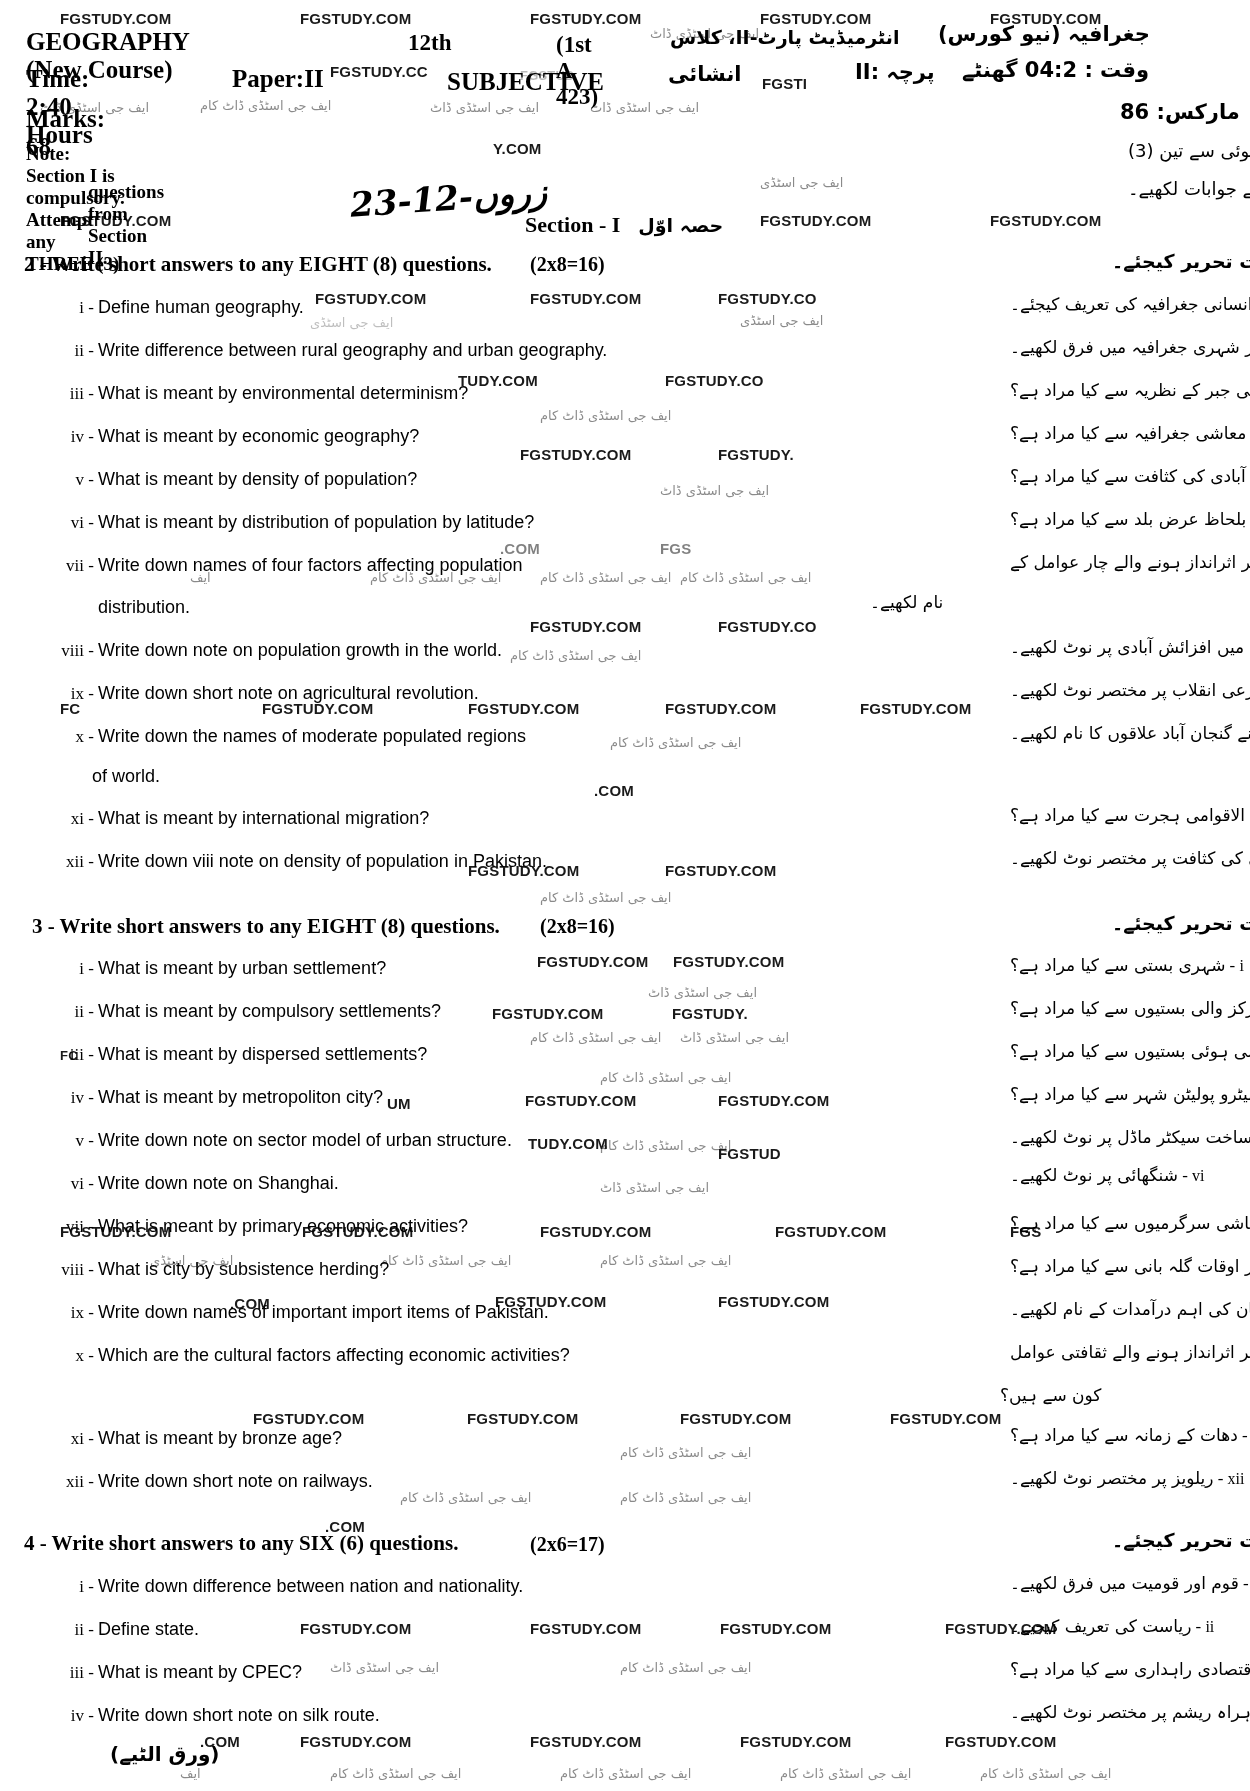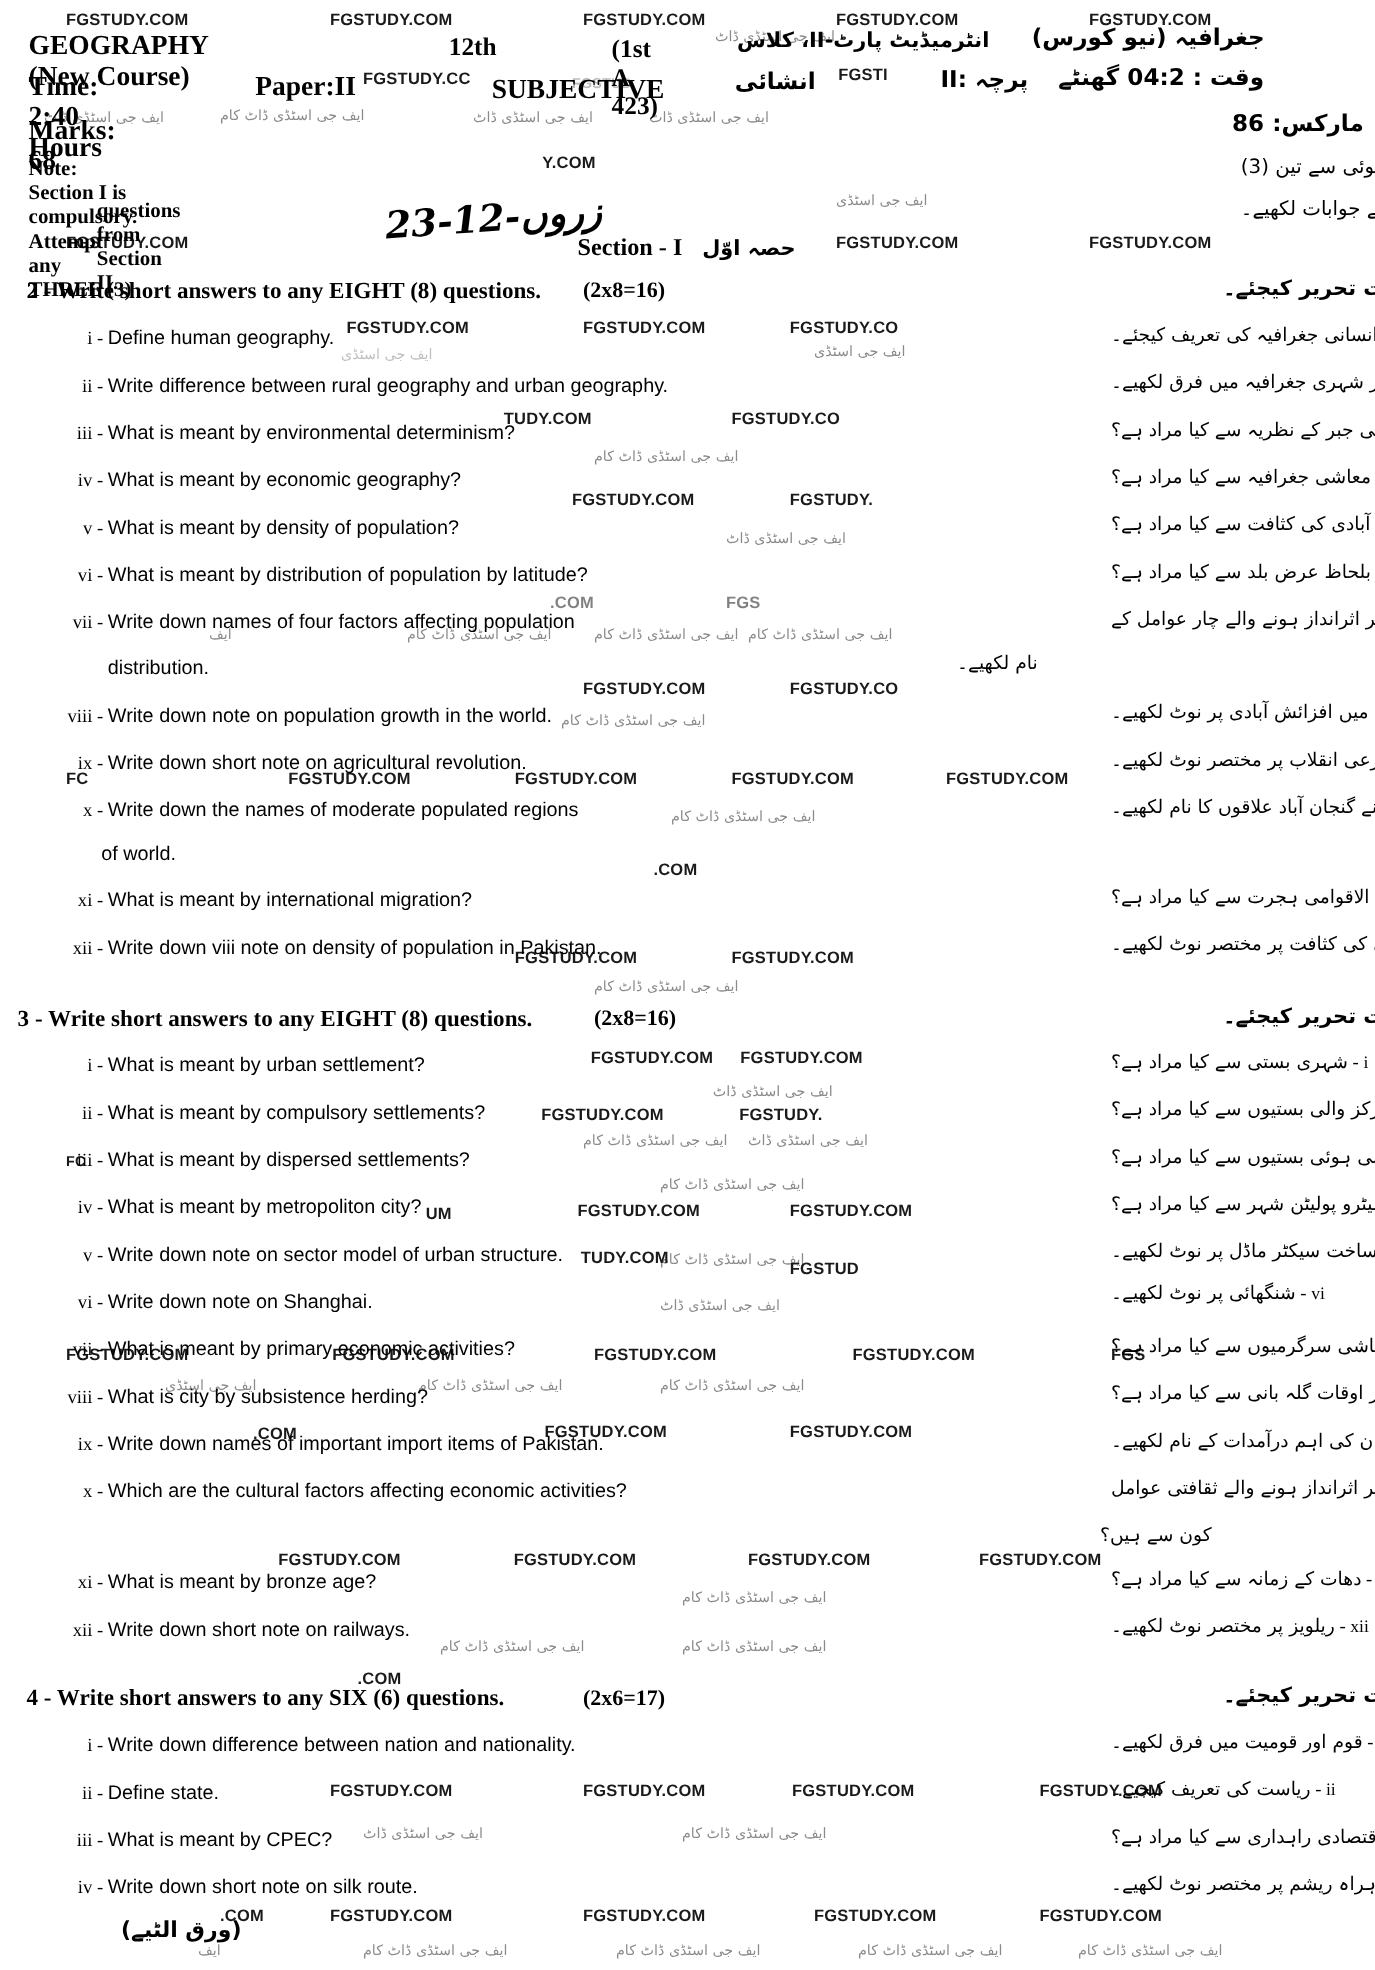--- a/index.html
+++ b/index.html
@@ -173,21 +173,21 @@
 
   <span class="wm abs" style="left:60px;  top:10px;">FGSTUDY.COM</span>
   <span class="wm abs" style="left:300px; top:10px;">FGSTUDY.COM</span>
   <span class="wm abs" style="left:530px; top:10px;">FGSTUDY.COM</span>
   <span class="wm abs" style="left:760px; top:10px;">FGSTUDY.COM</span>
   <span class="wm abs" style="left:990px; top:10px;">FGSTUDY.COM</span>
 
   <span class="wm-ur abs wm-faint" style="left:650px; top:26px;">ایف جی اسٹڈی ڈاٹ</span>
 
   <span class="wm abs" style="left:330px; top:63px;">FGSTUDY.CC</span>
-  <span class="wm abs" style="left:762px; top:60px;">FGSTI</span>
+  <span class="wm abs" style="left:762px; top:75px;">FGSTI</span>
   <span class="wm abs wm-vfaint" style="left:520px; top:68px; font-size:13px;">FGSTUD</span>
 
   <span class="wm-ur abs wm-faint" style="left:40px;  top:100px;">ایف جی اسٹڈی ڈاٹ</span>
   <span class="wm-ur abs wm-faint" style="left:200px; top:98px;">ایف جی اسٹڈی ڈاٹ کام</span>
   <span class="wm-ur abs wm-faint" style="left:430px; top:100px;">ایف جی اسٹڈی ڈاٹ</span>
   <span class="wm-ur abs wm-faint" style="left:590px; top:100px;">ایف جی اسٹڈی ڈاٹ</span>
 
   <span class="wm abs" style="left:493px; top:140px;">Y.COM</span>
   <span class="wm-ur abs wm-faint" style="left:760px; top:175px;">ایف جی اسٹڈی</span>
 
@@ -456,21 +456,21 @@
       <span class="sub-dash">-</span>
       <span class="sub-en">Write down viii note on density of population in Pakistan.</span>
     </div>
     <div class="row" style="left:1010px; top:848px;">
       <span class="sub-ur">پاکستان میں آبادی کی کثافت پر مختصر نوٹ لکھیے۔</span>
 
     </div>
   </div>
 
   <div class="abs">
-    <span class="q-head-en abs" style="left:16px; top:914px;">3 - Write short answers to any EIGHT (8) questions.</span>
+    <span class="q-head-en abs" style="left:32px; top:914px;">3 - Write short answers to any EIGHT (8) questions.</span>
     <span class="q-head-marks abs" style="left:540px; top:915px;">(2x8=16)</span>
     <span class="q-head-ur abs" style="left:1112px; top:912px;">3 - کوئی سے آٹھ (8) سوالات کے مختصر جوابات تحریر کیجئے۔</span>
 
     <div class="row" style="left:36px; top:958px;">
       <span class="sub-rn">i</span>
       <span class="sub-dash">-</span>
       <span class="sub-en">What is meant by urban settlement?</span>
     </div>
     <div class="row" style="left:1010px; top:955px;">
       <span class="sub-ur">شہری بستی سے کیا مراد ہے؟</span>

